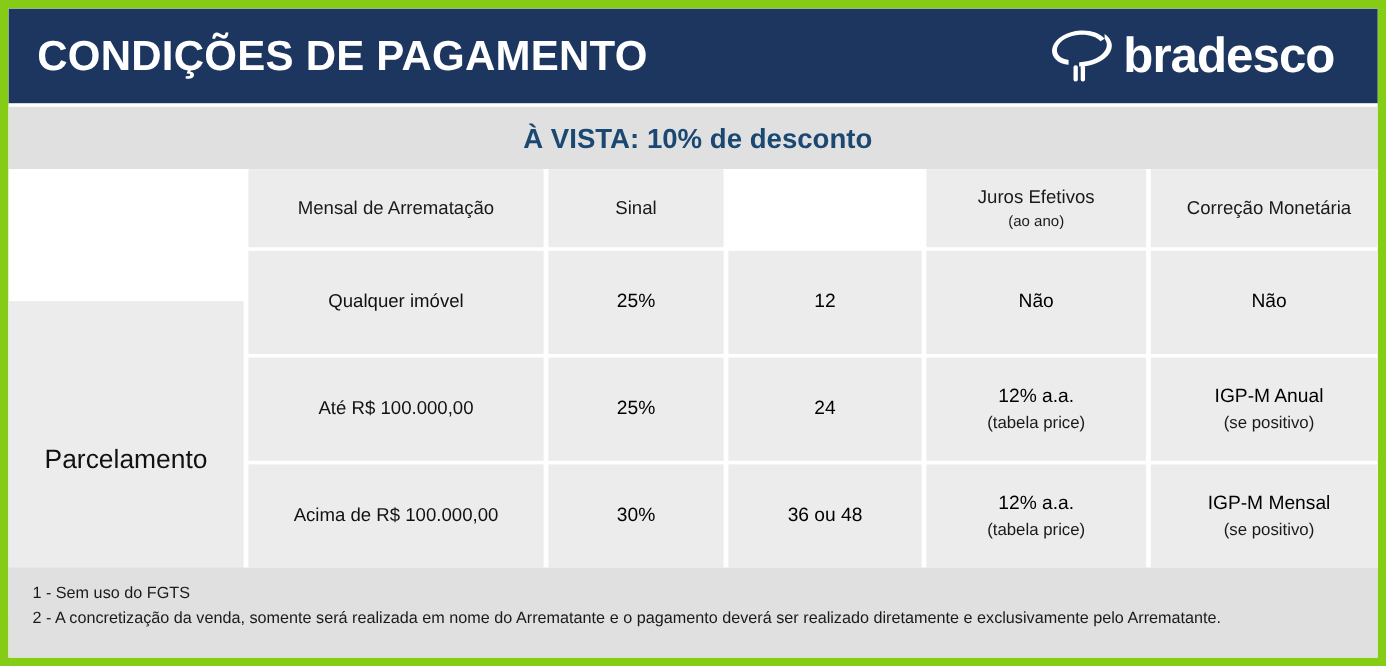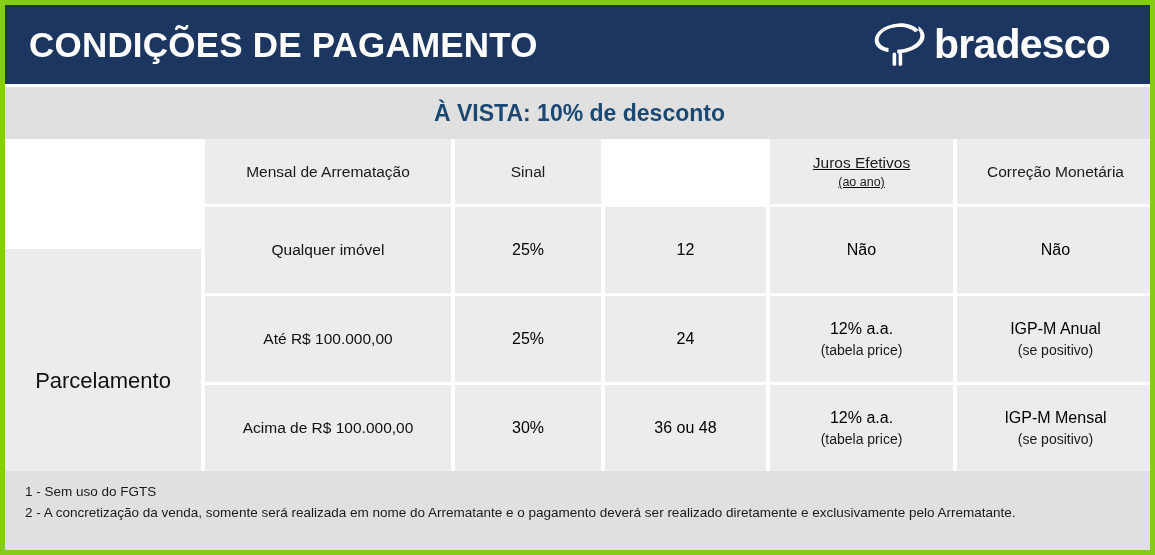--- a/index.html
+++ b/index.html
@@ -9,21 +9,21 @@
     height: 555px;
     background: #ffffff;
     font-family: "Liberation Sans", sans-serif;
   }
 
   #root {
     position: relative;
     width: 1155px;
     height: 555px;
     background: #ffffff;
-    border: 5px solid #84cc16;
+    border: 7px solid #84cc16;
     overflow: hidden;
   }
 
   
   .titlebar {
     position: absolute;
     left: 0; top: 0;
     width: 1149px;
     height: 79px;
     background: #1d3660;
@@ -180,21 +180,21 @@
     <div class="cell rowlabel-cell" style="left:0px; top:68px; width:196px; height:264px;">
       <span>Parcelamento</span>
     </div>
 
     <div class="cell" style="left:200px; top:0px; width:246px; height:65px;">
       <span class="head-main">Mensal de Arrematação</span>
     </div>
     <div class="cell" style="left:450px; top:0px; width:146px; height:65px;">
       <span class="head-main">Sinal</span>
     </div>
-    <div class="cell" style="left:765px; top:0px; width:183px; height:65px;text-decoration:underline;">
+    <div class="cell" style="left:765px; top:0px; width:183px; height:65px;">
       <span class="head-main">Juros Efetivos</span>
       <span class="head-sub">(ao ano)</span>
     </div>
     <div class="cell" style="left:952px; top:0px; width:197px; height:65px;">
       <span class="head-main">Correção Monetária</span>
     </div>
 
     <div class="cell" style="left:200px; top:68px; width:246px; height:86px;">
       <span class="val-plain">Qualquer imóvel</span>
     </div>

